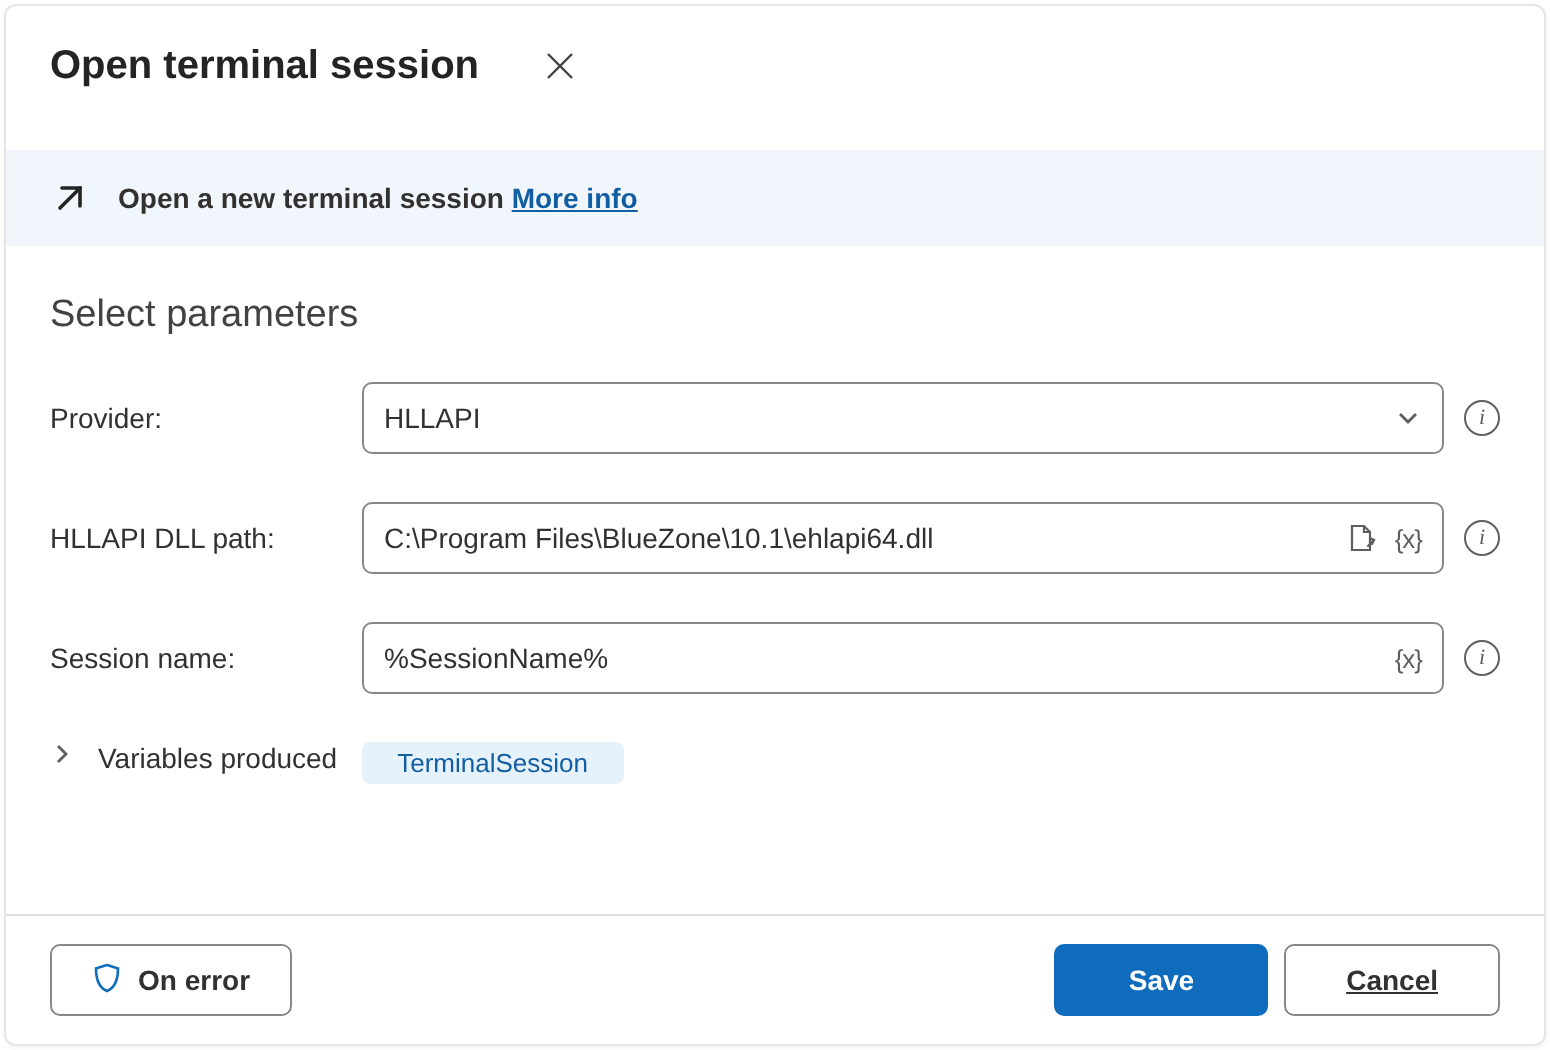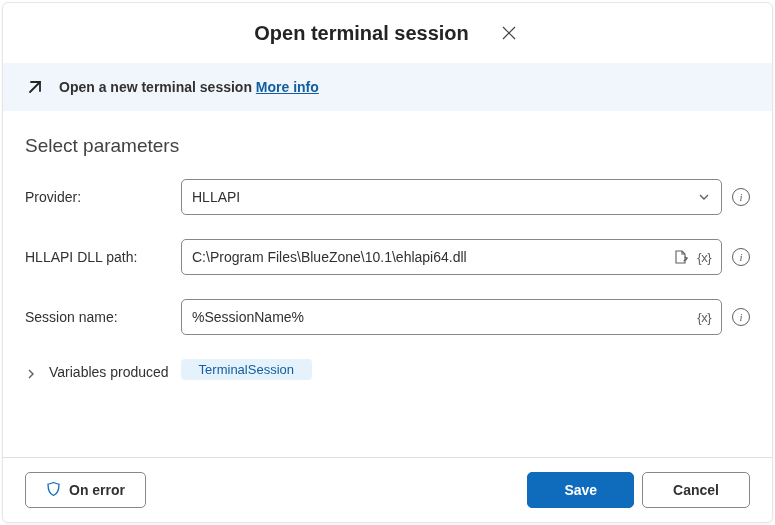--- a/index.html
+++ b/index.html
@@ -18,22 +18,22 @@
       margin: 2px;
       border: 1px solid #e5e5e5;
       border-radius: 6px;
       display: flex;
       flex-direction: column;
       box-shadow: 0 1px 3px rgba(0,0,0,0.05);
     }
     .header {
       display: flex;
       align-items: center;
-      justify-content: center;
-      padding: 18px 22px 18px 22px;
+      justify-content: flex-start;
+      padding: 18px 22px 30px 22px;
       gap: 28px;
     }
     .title {
       font-size: 20px;
       font-weight: 600;
       color: #242424;
     }
     .close-btn {
       width: 24px; height: 24px;
       display: flex; align-items: center; justify-content: center;
@@ -121,21 +121,21 @@
       border-radius: 50%;
       display: flex; align-items: center; justify-content: center;
       font-size: 11px;
       cursor: pointer;
       color: #605e5c;
       font-style: italic;
       font-family: Georgia, serif;
     }
     .vars-row {
       display: flex;
-      align-items: flex-end;
+      align-items: flex-start;
       gap: 12px;
       margin-top: 4px;
     }
     .chevron-right {
       width: 12px; height: 12px;
       display: flex; align-items: center; justify-content: center;
       color: #605e5c;
       cursor: pointer;
     }
     .var-chip {
@@ -167,21 +167,21 @@
       background: #fff;
       color: #323130;
     }
     .btn-error { font-weight: 600; }
     .btn-primary {
       background: #0f6cbd;
       border-color: #0f6cbd;
       color: #fff;
       padding: 0 36px;
     }
-    .btn-secondary { padding: 0 30px; }
+    .btn-secondary { padding: 0 30px; text-decoration: underline; }
     .footer-right { display: flex; gap: 8px; margin-left: 11px; }
   </style>
 </head>
 <body>
 
 <div class="dialog">
 
   <div class="header">
     <div class="title">Open terminal session</div>
     <div class="close-btn">

